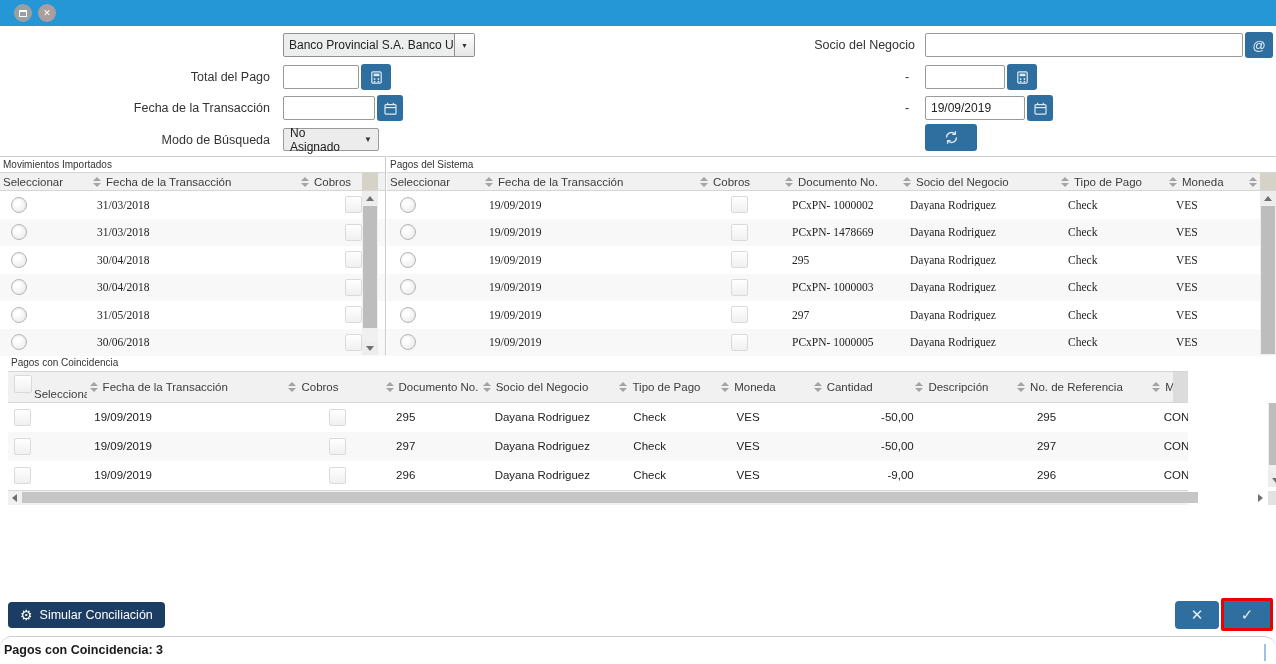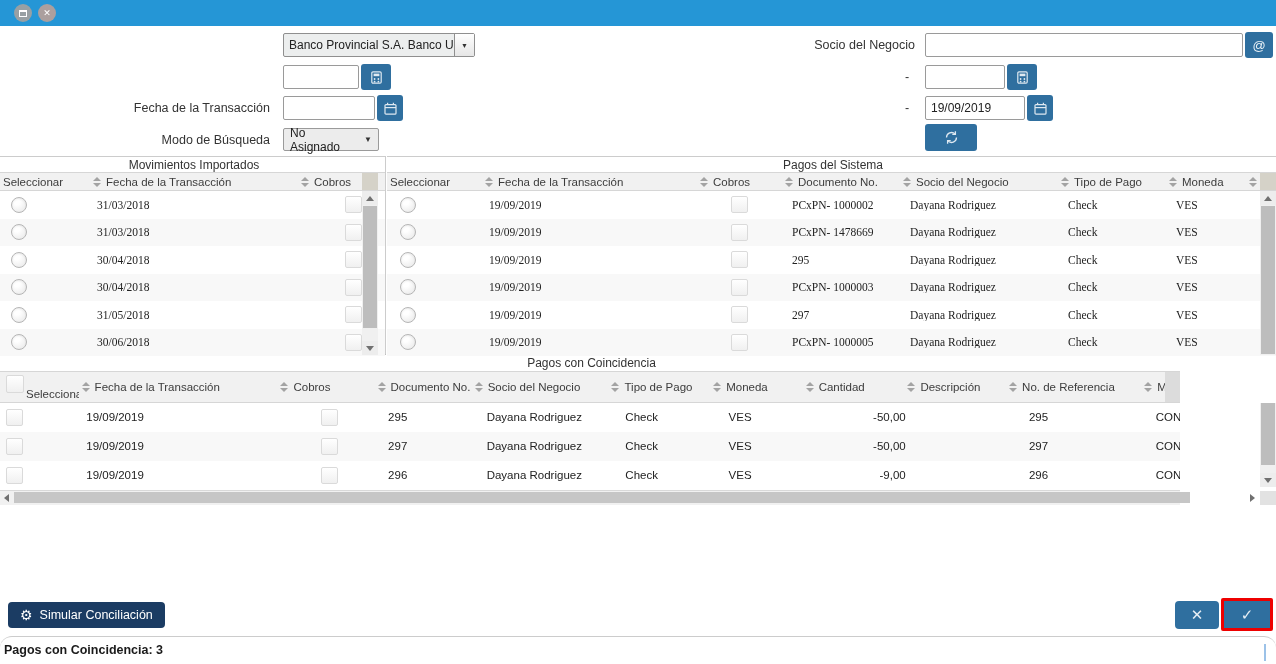--- a/index.html
+++ b/index.html
@@ -31,21 +31,21 @@
              display:flex;align-items:center;justify-content:center;font-size:7px;color:#333;cursor:pointer;}
   .selectbox{position:absolute;left:283px;top:128px;width:96px;height:23px;border:1px solid #9a9a9a;
              border-radius:2px;background:#ececec;display:flex;align-items:center;
              font-size:12px;color:#222;padding:0 6px;box-sizing:border-box;cursor:pointer;}
   .selectbox .arr{margin-left:8px;font-size:8px;color:#333;}
   .ibtn{position:absolute;height:26px;background:#2f6f9f;border-radius:3px;border:none;
         display:flex;align-items:center;justify-content:center;cursor:pointer;}
   .ibtn.at-glyph{color:#e9f1f7;font-size:13px;}
 
   
-  .cap{height:15px;font-size:12px;color:#333;padding-left:3px;line-height:16px;text-align:center;}
+  .cap{height:15px;font-size:10px;color:#333;padding-left:3px;line-height:16px;}
   .thead{background:#f1f1f1;border-top:1px solid #d6d6d6;border-bottom:1px solid #d6d6d6;
          display:flex;align-items:center;font-size:11.5px;color:#3c3c3c;box-sizing:border-box;}
   .hcell{display:flex;align-items:center;box-sizing:border-box;overflow:hidden;white-space:nowrap;}
   .trow{display:flex;align-items:center;font-size:11.5px;color:#222;}
   .tbody .trow:nth-child(even){background:#f8f8f8;}
   .cell{box-sizing:border-box;overflow:hidden;white-space:nowrap;}
   .sort{display:inline-flex;flex-direction:column;align-items:center;margin:0 5px 0 3px;cursor:pointer;}
   .sort .su{width:0;height:0;border-left:4px solid transparent;border-right:4px solid transparent;
             border-bottom:4px solid #a3a3a3;margin-bottom:2px;}
   .sort .sd{width:0;height:0;border-left:4px solid transparent;border-right:4px solid transparent;
@@ -70,21 +70,21 @@
   .padtxt{padding-left:7px;}.padtxt10{padding-left:10px;}
   .vscroll{position:absolute;width:16px;background:#f0f0f0;display:flex;flex-direction:column;}
   .sc-btn{height:14px;display:flex;align-items:center;justify-content:center;background:#ededed;cursor:pointer;}
   .thumb{background:#bdbdbd;margin:1px 1px;cursor:grab;}
   .tri-u{width:0;height:0;border-left:4px solid transparent;border-right:4px solid transparent;border-bottom:5px solid #707070;}
   .tri-d{width:0;height:0;border-left:4px solid transparent;border-right:4px solid transparent;border-top:5px solid #707070;}
   .tri-l{width:0;height:0;border-top:4px solid transparent;border-bottom:4px solid transparent;border-right:5px solid #707070;}
   .tri-r{width:0;height:0;border-top:4px solid transparent;border-bottom:4px solid transparent;border-left:5px solid #707070;}
 
   
-  .bt{position:absolute;top:355px;left:0;width:1180px;}
+  .bt{position:absolute;top:355px;left:8px;width:1180px;}
   .bt .thead{height:32px;}
   .bt .trow{height:28px;border-bottom:1px solid transparent;}
   .cB1{width:85px;position:relative;height:100%;}
   .cB2{width:215px;}.cB3{width:105px;}.cB4{width:105px;}.cB5{width:148px;}
   .cB6{width:110px;}.cB7{width:100px;}.cB8{width:110px;text-align:right;padding-right:10px;}
   .cB9{width:110px;}.cB10{width:146px;}.cB11{width:26px;}
   .sel-head-cb{position:absolute;left:6px;top:3px;width:16px;height:16px;}
   .sel-head-lbl{position:absolute;left:26px;bottom:2px;font-size:11.5px;color:#3c3c3c;}
   .row-cb-first{margin-left:6px;}
   .cobros-center{display:flex;justify-content:center;}
@@ -123,20 +123,21 @@
     </span>
   </div>
 
   <div class="combo">
     <div class="combo-text">Banco Provincial  S.A. Banco Unive</div>
     <div class="combo-btn">
       <span>▼</span>
     </div>
   </div>
 
+  <div class="flabel" style="top:70px">Total del Pago</div>
   <input class="inp" style="left: 283px; top: 65px; width: 76px;" value="">
   <button class="ibtn" style="left:361px;top:64px;width:30px">
     <svg class="calc-svg" width="11" height="13" viewBox="0 0 11 13">
       <rect x="0.8" y="0.8" width="9.4" height="11.4" rx="1.2" fill="none" stroke="#dfe9f1" stroke-width="1.2"></rect>
       <rect x="2.6" y="2.6" width="5.8" height="2.6" fill="#dfe9f1"></rect>
       <circle cx="3.6" cy="8" r="0.9" fill="#dfe9f1"></circle>
         <circle cx="7.4" cy="8" r="0.9" fill="#dfe9f1"></circle>
       <circle cx="3.6" cy="10.6" r="0.9" fill="#dfe9f1"></circle>
         <circle cx="7.4" cy="10.6" r="0.9" fill="#dfe9f1"></circle>
     </svg>

